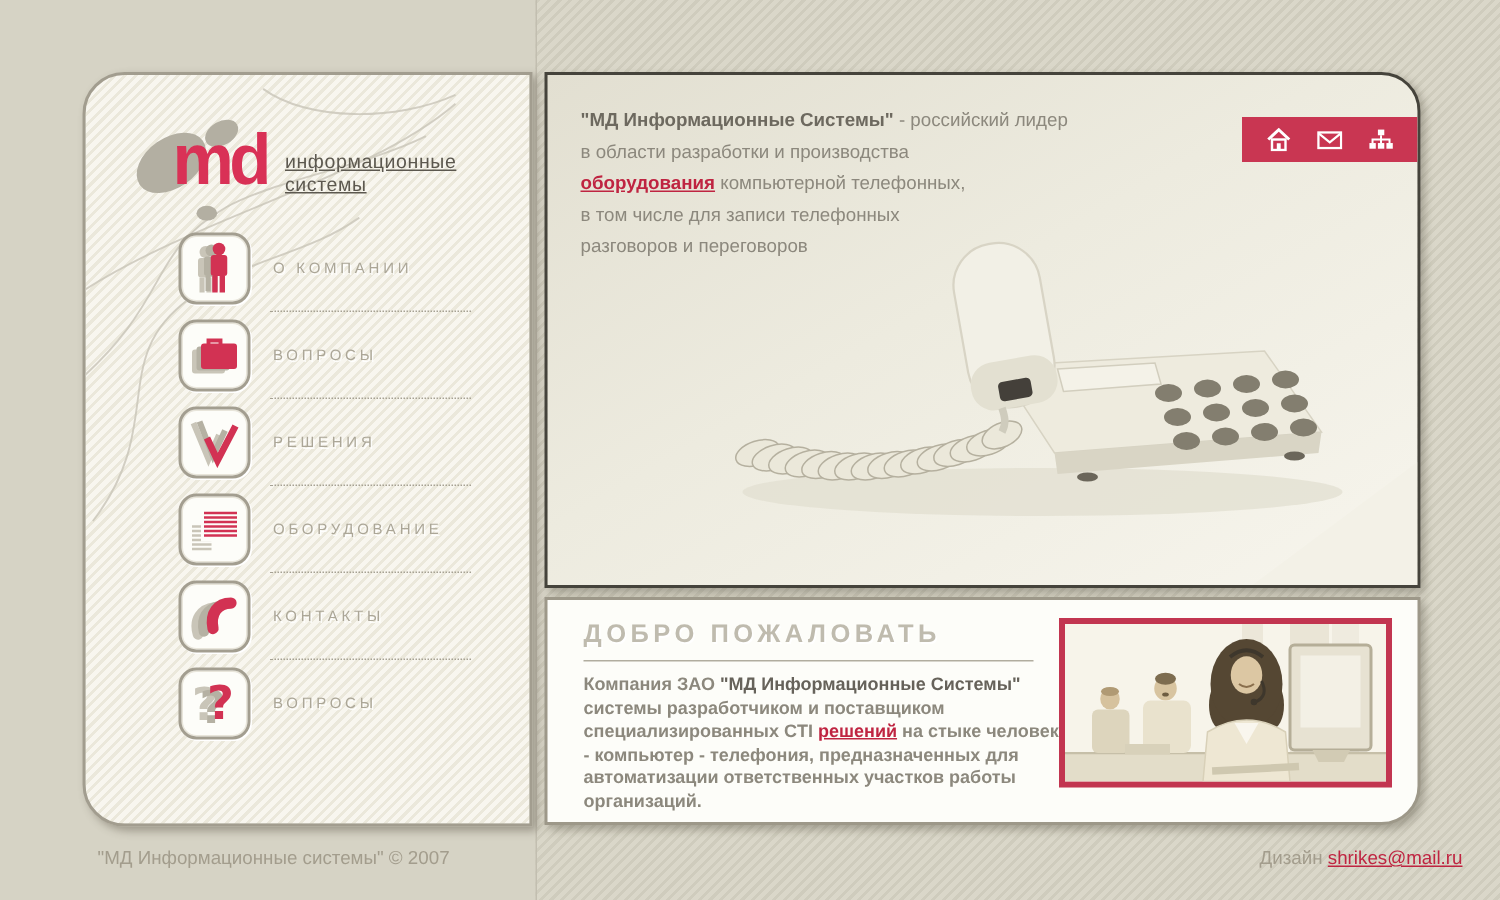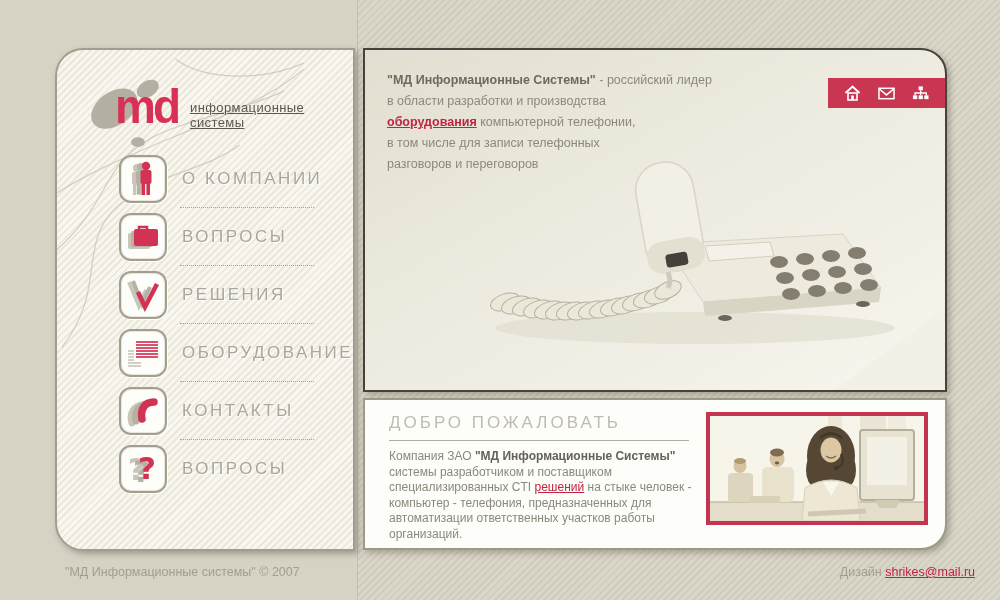--- a/index.html
+++ b/index.html
@@ -34,21 +34,21 @@
   .menu-item { display:flex; align-items:center; height:48px; padding-left:62px; cursor:pointer; }
   .icon-tile {
     width:48px; height:48px; flex:0 0 48px;
     background:#fdfdf9;
     border:2px solid #a39e90;
     border-radius:12px;
     box-shadow:1px 1px 0 #ffffff, inset 0 0 0 1px #e8e5da;
     display:flex; align-items:center; justify-content:center;
   }
   .menu-label {
-    margin-left:15px; font-size:17px; letter-spacing:2.5px; color:#aba697;
+    margin-left:15px; font-size:10px; letter-spacing:2.5px; color:#aba697;
     text-shadow:1px 1px 0 rgba(255,255,255,.85);
   }
   .menu-sep { margin:4px 0 5px 123px; width:134px; border-top:1px dotted #a6a193; height:0; }
 
   
   .hero {
     position:absolute; left:363px; top:48px; width:584px; height:344px;
     background:linear-gradient(150deg,#e2dfd1 0%,#edebdf 45%,#f7f5ed 100%);
     border:2px solid #45433b;
     border-radius:0 26px 0 0;
@@ -69,20 +69,21 @@
   }
   .topbar .tb-icon { width:17px; height:16px; cursor:pointer; display:flex; align-items:center; justify-content:center; }
 
   
   .welcome {
     position:absolute; left:363px; top:398px; width:584px; height:152px;
     background:#fdfdf9;
     border:2px solid #9d9889;
     border-radius:0 0 26px 0;
     box-shadow:3px 3px 6px rgba(90,85,70,.4);
+    font-weight:bold;
   }
   .welcome-heading {
     position:absolute; left:24px; top:13px;
     font-size:17px; letter-spacing:3px; color:#bfbbae;
     text-shadow:1px 1px 0 #ffffff;
   }
   .welcome-rule { position:absolute; left:24px; top:40px; width:300px; border-top:1px solid #b1ad9f; height:0; }
   .welcome-text { position:absolute; left:24px; top:49px; width:320px; font-size:12px; line-height:15.5px; color:#8c887d; }
   .welcome-text b { color:#66625a; }
   .photo-frame {
@@ -291,21 +292,21 @@
     </g>
     <path d="M303,238 C306,232 305,228 303,222" fill="none" stroke="#cfccbd" stroke-width="5"></path>
   </svg>
 
   <div class="hero-text">
     <div class="line">
       <b>"МД Информационные Системы"</b><span> - российский лидер</span>
     </div>
     <div class="line">в области разработки и производства</div>
     <div class="line">
-      <a class="red-link">оборудования</a><span> компьютерной телефонии,</span>
+      <a class="red-link">оборудования</a><span> компьютерной телефонных,</span>
     </div>
     <div class="line">в том числе для записи телефонных</div>
     <div class="line">разговоров и переговоров</div>
   </div>
 
   <div class="topbar">
     <span class="tb-icon">
       <svg width="17" height="16" viewBox="0 0 17 16">
         <path d="M1.5,8 L8.5,1.5 L15.5,8" fill="none" stroke="#ffffff" stroke-width="2"></path>
         <rect x="4" y="8" width="9" height="7" fill="none" stroke="#ffffff" stroke-width="1.6"></rect>

